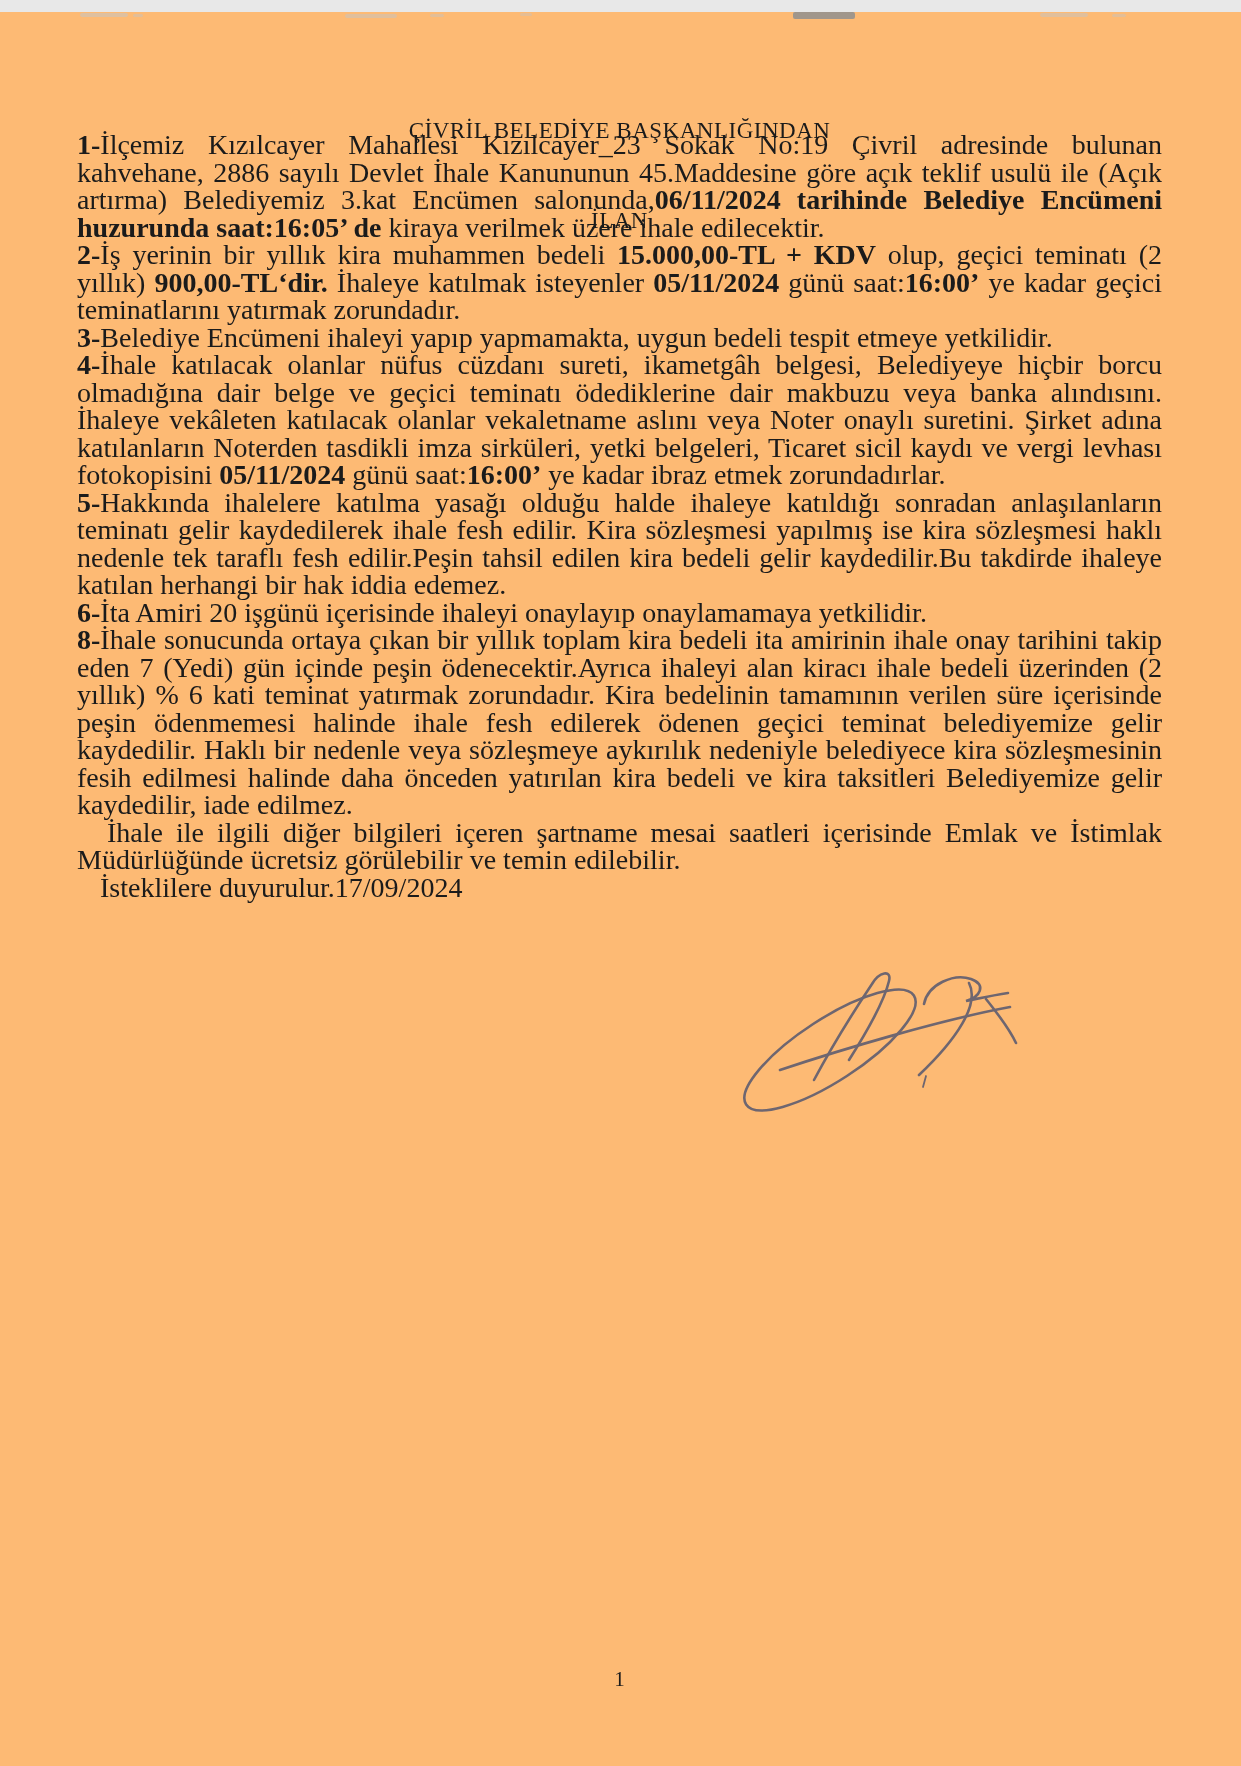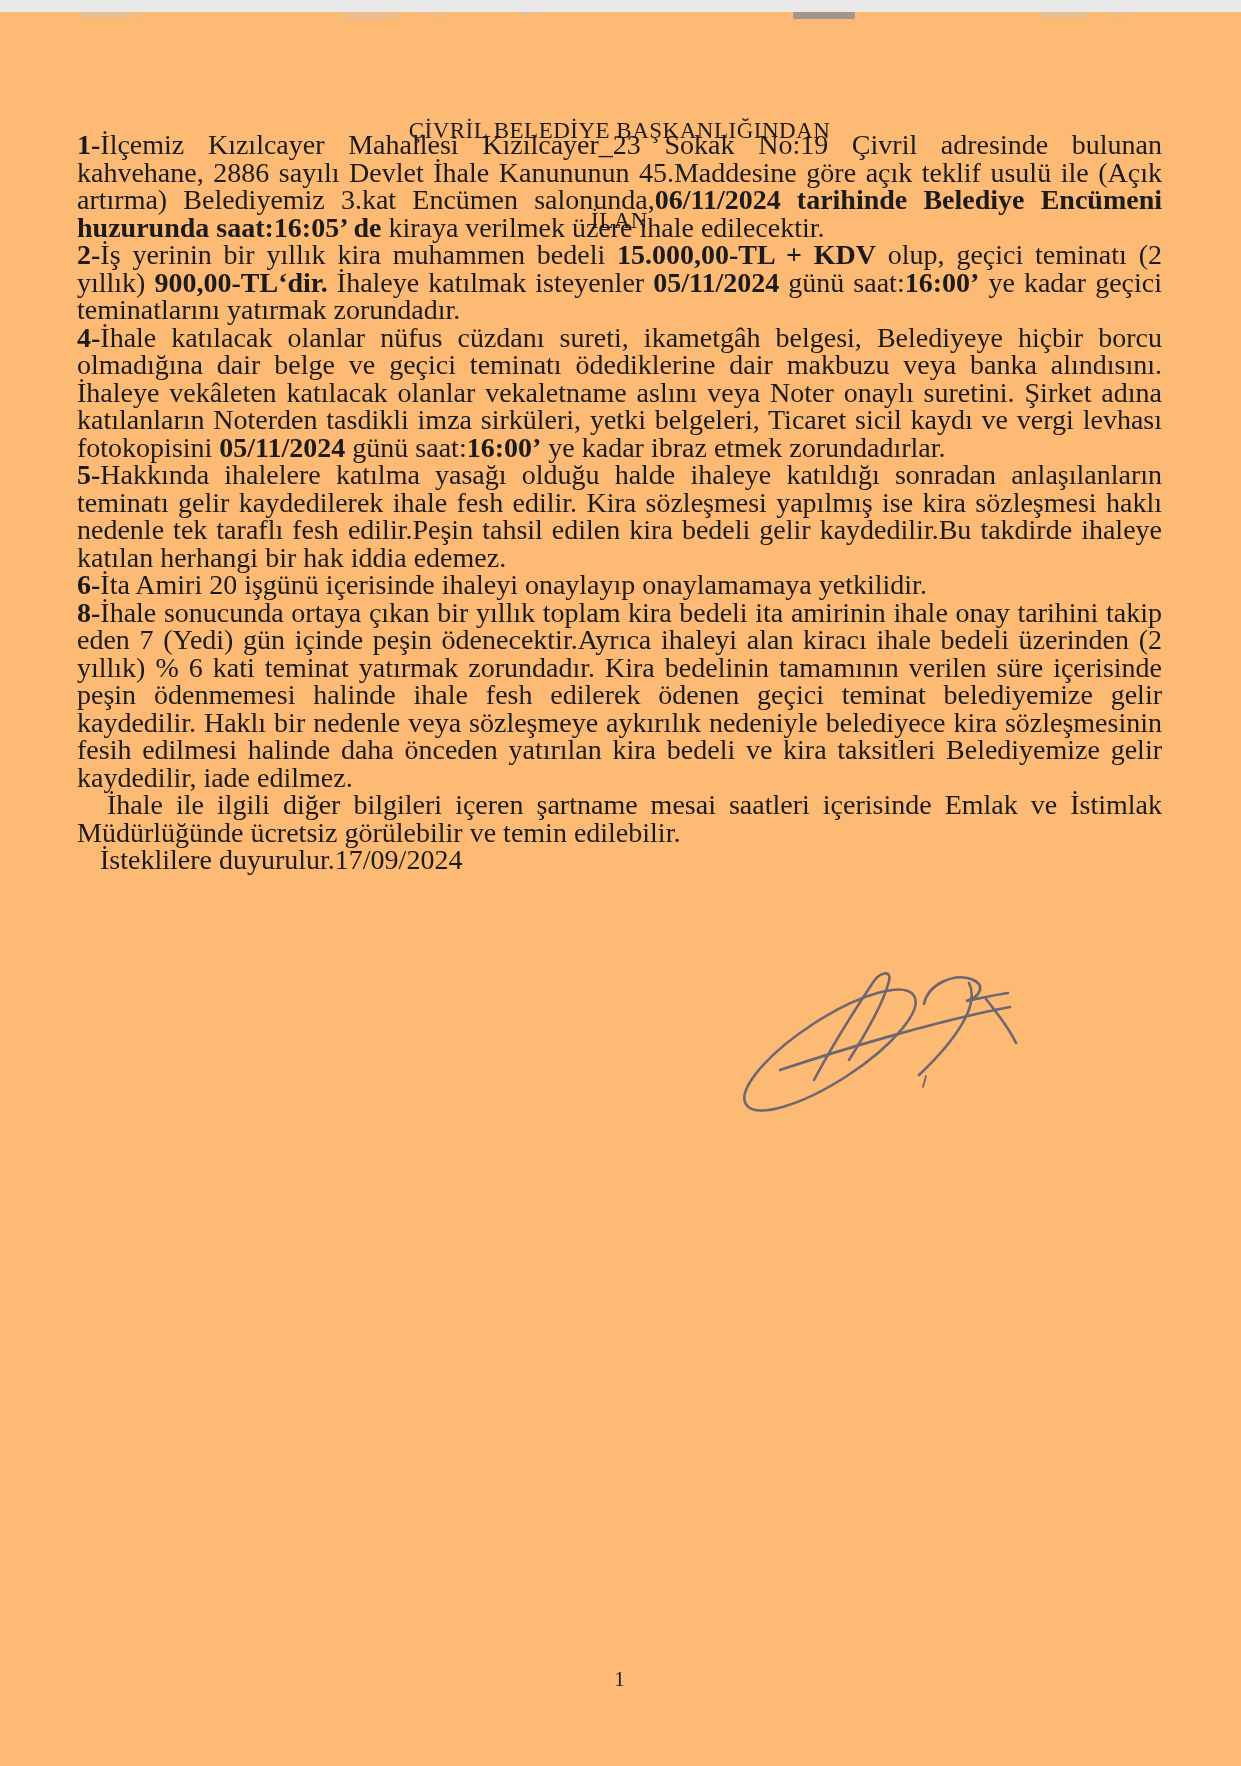--- a/index.html
+++ b/index.html
@@ -81,20 +81,21 @@
   <div class="artifact a8"></div>
 
   <div class="doc-title">
     <div>ÇİVRİL BELEDİYE BAŞKANLIĞINDAN</div>
     <div>İLAN</div>
   </div>
 
   <div class="doc-body">
       <p><span class="b">1-</span><span>İlçemiz Kızılcayer Mahallesi Kızılcayer_23 Sokak No:19 Çivril adresinde bulunan kahvehane, 2886 sayılı Devlet İhale Kanununun 45.Maddesine göre açık teklif usulü ile (Açık artırma) Belediyemiz 3.kat Encümen salonunda,</span><span class="b">06/11/2024 tarihinde Belediye Encümeni huzurunda saat:16:05’ de</span><span> kiraya verilmek üzere ihale edilecektir.</span></p>
       <p><span class="b">2-</span><span>İş yerinin bir yıllık kira muhammen bedeli </span><span class="b">15.000,00-TL + KDV</span><span> olup, geçici teminatı (2 yıllık) </span><span class="b">900,00-TL‘dir.</span><span> İhaleye katılmak isteyenler </span><span class="b">05/11/2024</span><span> günü saat:</span><span class="b">16:00’</span><span> ye kadar geçici teminatlarını yatırmak zorundadır.</span></p>
+      <p><span class="b">3-</span><span>Belediye Encümeni ihaleyi yapıp yapmamakta, uygun bedeli tespit etmeye yetkilidir.</span></p>
       <p><span class="b">4-</span><span>İhale katılacak olanlar nüfus cüzdanı sureti, ikametgâh belgesi, Belediyeye hiçbir borcu olmadığına dair belge ve geçici teminatı ödediklerine dair makbuzu veya banka alındısını. İhaleye vekâleten katılacak olanlar vekaletname aslını veya Noter onaylı suretini. Şirket adına katılanların Noterden tasdikli imza sirküleri, yetki belgeleri, Ticaret sicil kaydı ve vergi levhası fotokopisini </span><span class="b">05/11/2024</span><span> günü saat:</span><span class="b">16:00’</span><span> ye kadar ibraz etmek zorundadırlar.</span></p>
       <p><span class="b">5-</span><span>Hakkında ihalelere katılma yasağı olduğu halde ihaleye katıldığı sonradan anlaşılanların teminatı gelir kaydedilerek ihale fesh edilir. Kira sözleşmesi yapılmış ise kira sözleşmesi haklı nedenle tek taraflı fesh edilir.Peşin tahsil edilen kira bedeli gelir kaydedilir.Bu takdirde ihaleye katılan herhangi bir hak iddia edemez.</span></p>
       <p><span class="b">6-</span><span>İta Amiri 20 işgünü içerisinde ihaleyi onaylayıp onaylamamaya yetkilidir.</span></p>
       <p><span class="b">8-</span><span>İhale sonucunda ortaya çıkan bir yıllık toplam kira bedeli ita amirinin ihale onay tarihini takip eden 7 (Yedi) gün içinde peşin ödenecektir.Ayrıca ihaleyi alan kiracı ihale bedeli üzerinden (2 yıllık) % 6 kati teminat yatırmak zorundadır. Kira bedelinin tamamının verilen süre içerisinde peşin ödenmemesi halinde ihale fesh edilerek ödenen geçici teminat belediyemize gelir kaydedilir. Haklı bir nedenle veya sözleşmeye aykırılık nedeniyle belediyece kira sözleşmesinin fesih edilmesi halinde daha önceden yatırılan kira bedeli ve kira taksitleri Belediyemize gelir kaydedilir, iade edilmez.</span></p>
       <p class="v-closing"><span>İhale ile ilgili diğer bilgileri içeren şartname mesai saatleri içerisinde Emlak ve İstimlak Müdürlüğünde ücretsiz görülebilir ve temin edilebilir.</span></p>
       <p class="v-announce"><span>İsteklilere duyurulur.17/09/2024</span></p>
     </div>
 
 
   <svg class="signature-ink" viewBox="0 0 310 155" xmlns="http://www.w3.org/2000/svg">

